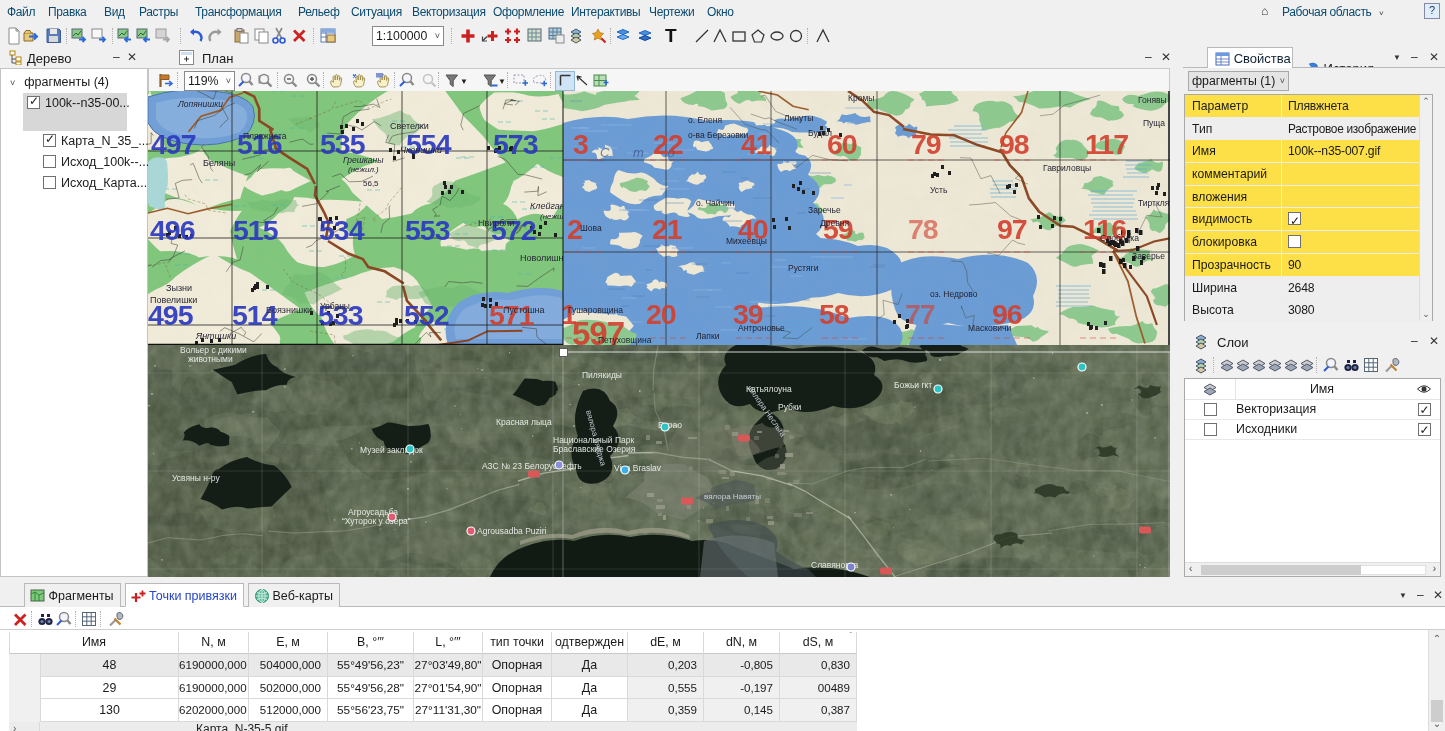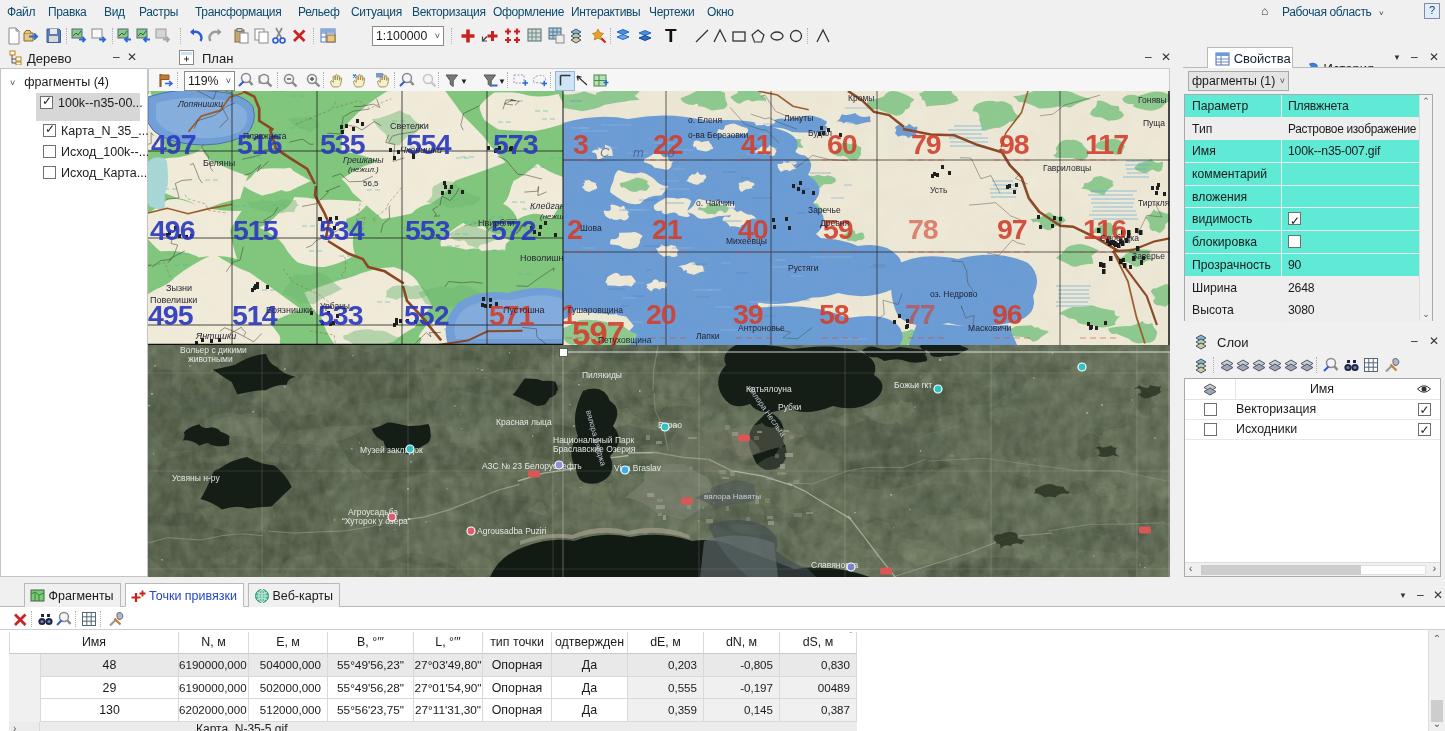--- a/index.html
+++ b/index.html
@@ -15,21 +15,21 @@
 .lefthead{left:0;width:148px}
 .planhead{left:148px;width:1032px}
 .righthead{left:1183px;width:262px}
 .titlebtn{color:#333;font-size:12px}
 .leftpanel{left:0;top:68px;width:148px;height:509px;background:#fff;border:1px solid #c3c3c3}
 .tree{font-size:12.5px;padding-top:3px}
 .cb{display:inline-block;width:13px;height:13px;border:1px solid #707070;background:#fff;vertical-align:-2px;position:relative}
 .cb.c:after{content:"✓";position:absolute;left:1px;top:-3px;font-size:12px;color:#222}
 .maptb{left:148px;top:68px;width:1022px;height:23px;background:#f6f6f6;border:1px solid #c8c8c8;border-bottom:none}
 .rightpanel{left:1183px;top:68px;width:262px;height:265px;background:#f0f0f0}
-.ptable{position:absolute;left:1px;top:26px;width:249px;height:227px;background:#5eead4;border:1px solid #a9a9a9;font-size:12.2px}
+.ptable{position:absolute;left:1px;top:26px;width:249px;height:227px;background:#fde047;border:1px solid #a9a9a9;font-size:12.2px}
 .prow{display:flex;height:22.7px;line-height:22px;border-bottom:1px solid #ededed}
 .prow .c1{width:97px;padding-left:7px;border-right:1px solid #ededed}
 .prow .c2{flex:1;padding-left:6px;letter-spacing:-0.2px}
 .gray{background:#eee}
 .vsb{position:absolute;right:0;top:0;width:13px;background:#f0f0f0;border-left:1px solid #dcdcdc;font-size:9px;color:#555;text-align:center}
 .layers{left:1183px;top:330px;width:262px;height:247px;background:#f0f0f0}
 .bottom{left:0;top:577px;width:1445px;height:154px;background:#f0f0f0}
 .btabs{position:absolute;left:0;top:6px;height:24px;width:100%;border-bottom:1px solid #b9b9b9}
 .btab{display:inline-block;height:24px;padding:4px 6px 0 5px;border:1px solid #b9b9b9;border-bottom:none;background:#f0f0f0;margin-left:4px;font-size:12.5px;vertical-align:top}
 .btab.act{background:#fff;color:#2544c8;border-bottom:1px solid #fff}
@@ -294,21 +294,21 @@
       </svg> История</div>
 <div style="position:absolute;left:210px;top:6px;font-size:8px;color:#333">▼</div>
 <div style="position:absolute;left:228px;top:3px" class="titlebtn">–</div>
 <div style="position:absolute;left:246px;top:3px" class="titlebtn">✕</div>
 <div style="position:absolute;left:0;right:0;bottom:0;height:1px;background:#b9b9b9"></div>
 <div style="position:absolute;left:25px;bottom:0;width:84px;height:1px;background:#fff"></div>
   </div>
 <div class="abs leftpanel">
 <div class="tree">
 <div style="padding:3px 0 4px 9px"><span style="font-size:9px;color:#444">˅</span><span style="margin-left:9px">фрагменты (4)</span></div>
-<div style="margin-left:35px;padding:3px 0 11px 4px;background:#d7d7d7;width:104px;white-space:nowrap"><span class="cb c" style="margin-right:5px"></span>100k--n35-00...</div>
+<div style="margin-left:22px;padding:3px 0 21px 4px;background:#d7d7d7;width:104px;white-space:nowrap"><span class="cb c" style="margin-right:5px"></span>100k--n35-00...</div>
 <div style="margin-left:38px;padding:3px 0 4px 4px;white-space:nowrap"><span class="cb c" style="margin-right:5px"></span>Карта_N_35_...</div>
 <div style="margin-left:38px;padding:3px 0 4px 4px;white-space:nowrap"><span class="cb" style="margin-right:5px"></span>Исход_100k--...</div>
 <div style="margin-left:38px;padding:3px 0 4px 4px;white-space:nowrap"><span class="cb" style="margin-right:5px"></span>Исход_Карта...</div>
 </div>
 </div>
 <div class="abs maptb" id="maptb">
     <div class="ti" style="left:7px;top:1.5px;">
       <svg width="18" height="18" viewBox="0 0 18 18">
         <path d="M3.5,2 v13" stroke="#8a5a2a" stroke-width="2.2"></path>
         <path d="M3.5,3 h8.5 v4.5 h-8.5" fill="#c87828" stroke="#8a5a2a"></path>

